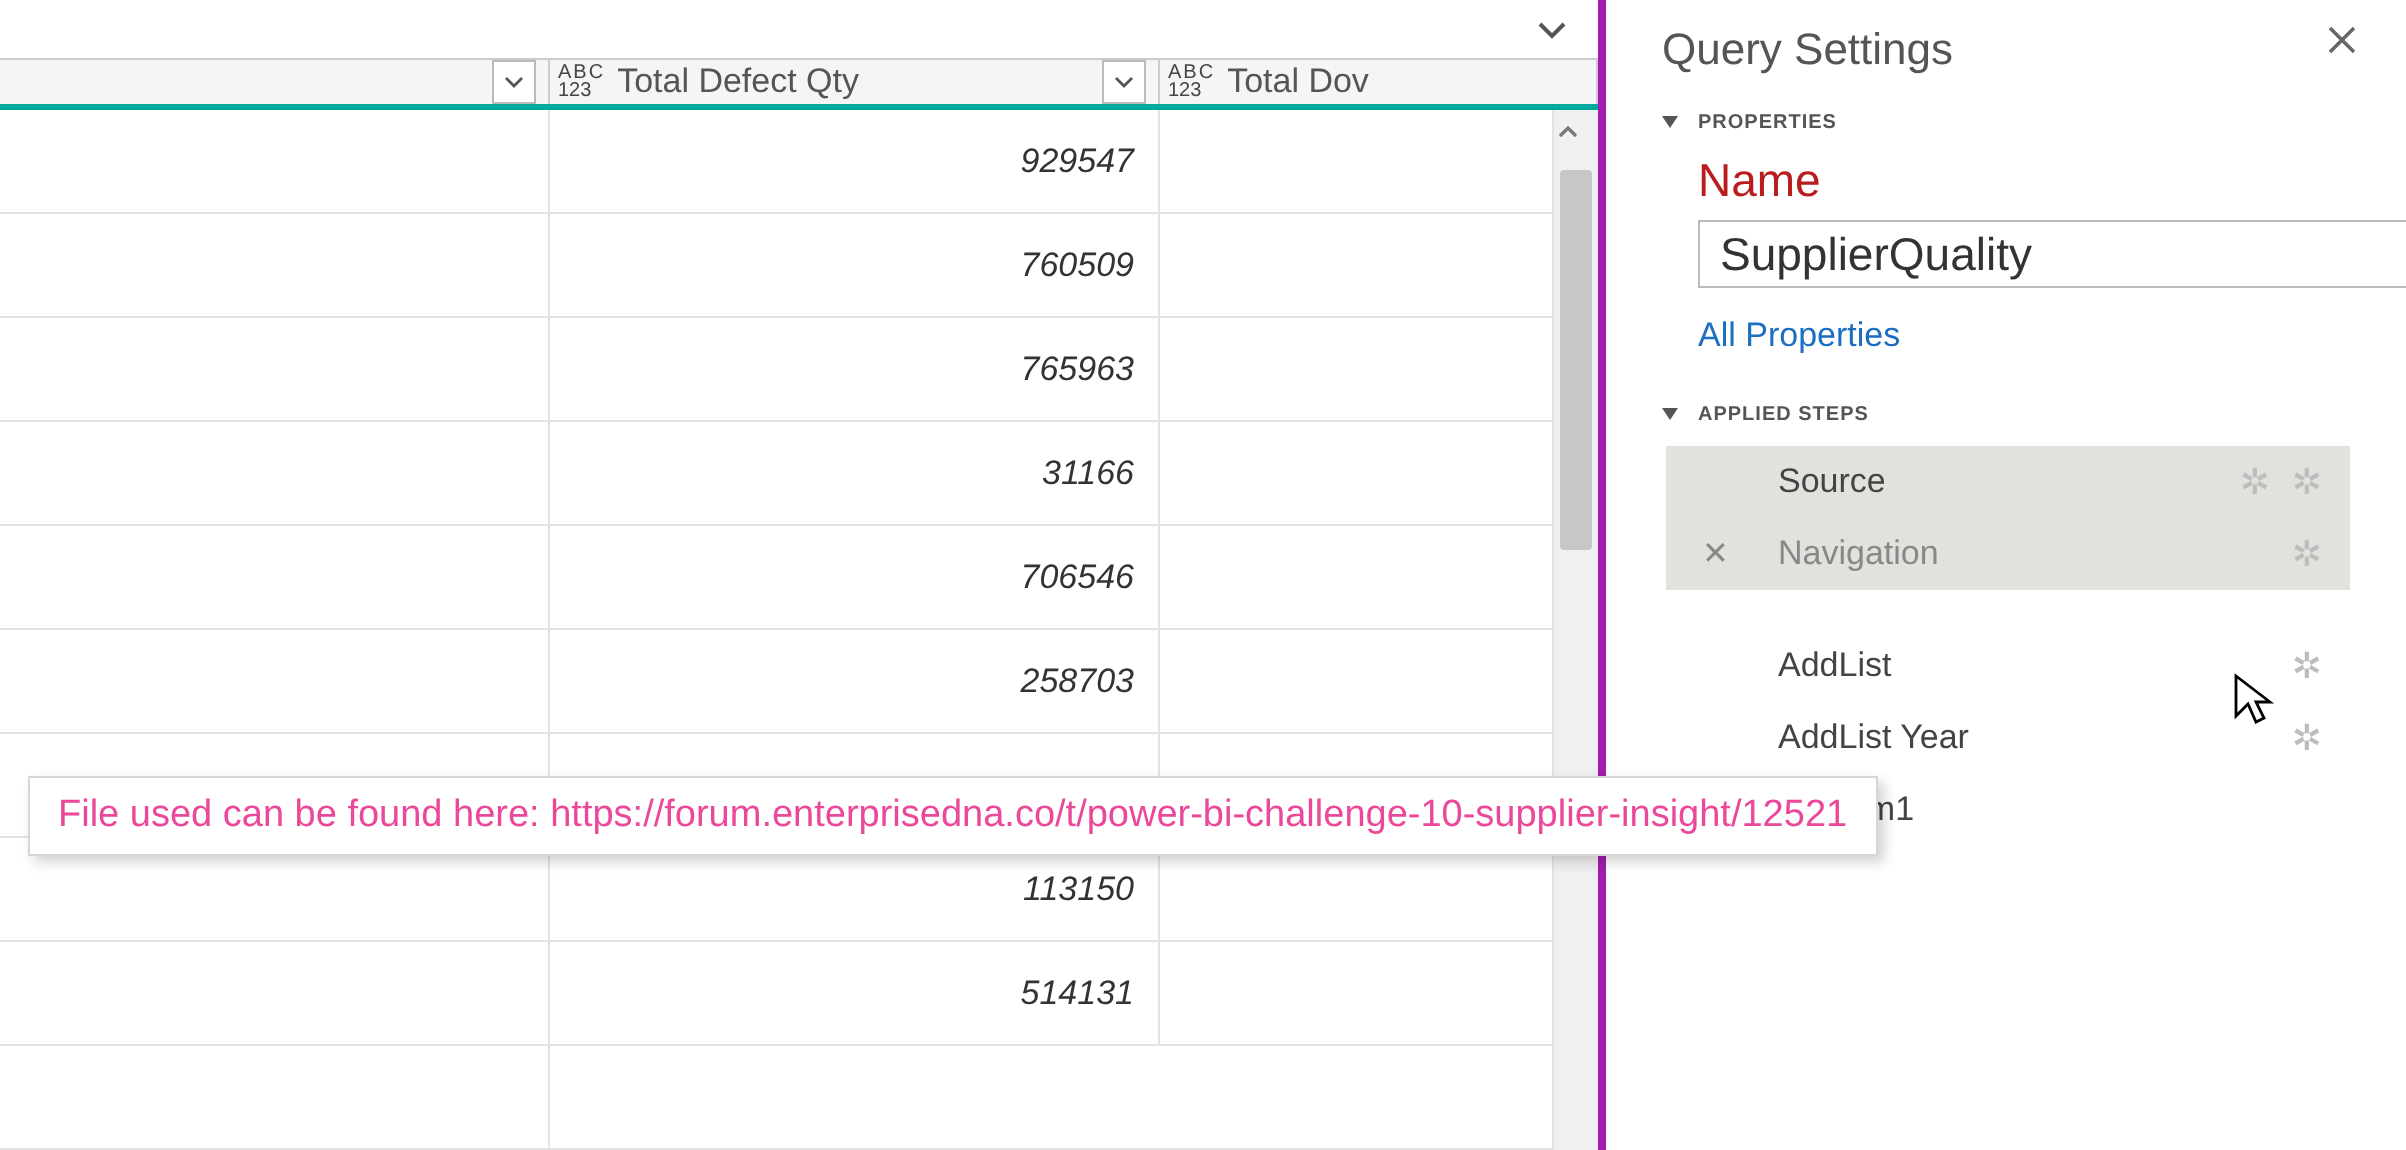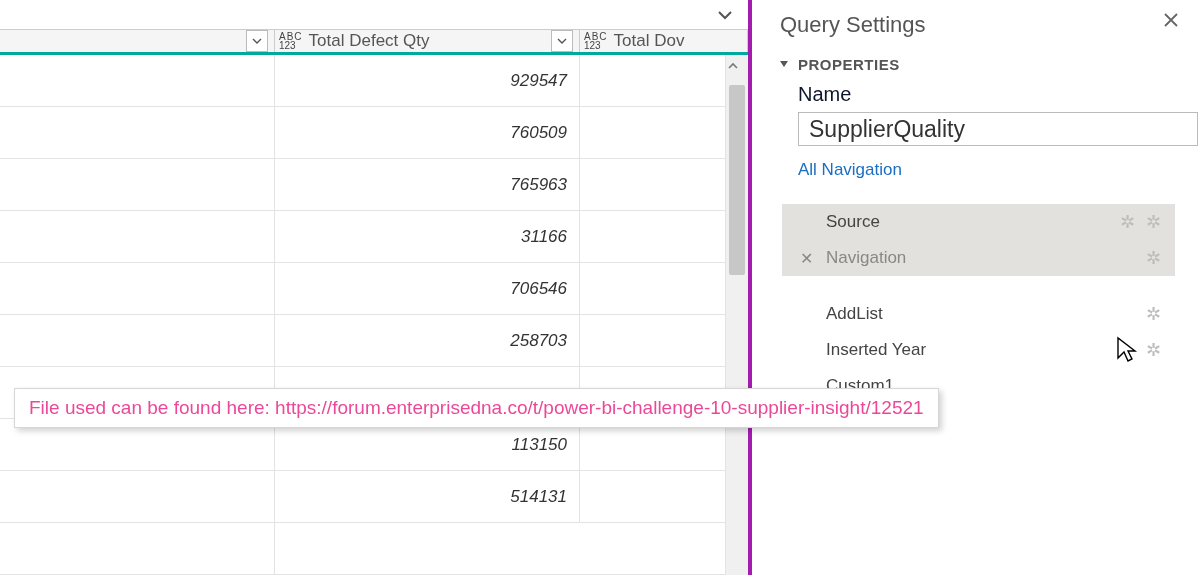--- a/index.html
+++ b/index.html
@@ -108,21 +108,21 @@
     width: 16px; height: 190px;
     background: #c7c7c7;
     border-radius: 2px;
   }
   .vscroll .arrow-up {
     position: absolute; top: 4px; left: 0; width: 22px; text-align: center; color: #777;
   }
 
   
   .panel {
-    width: 451px;
+    width: 400px;
     padding: 12px 28px 0 28px;
     position: relative;
     color: #444;
   }
   .panel-title {
     font-size: 22px;
     color: #555;
     margin-bottom: 18px;
   }
   .close-x {
@@ -132,31 +132,31 @@
     color: #666;
     cursor: pointer;
   }
   .section-head {
     display: flex;
     align-items: center;
     font-weight: 700;
     color: #555;
     letter-spacing: 0.5px;
     margin: 8px 0 10px 0;
-    font-size: 15px;
+    font-size: 10px;
   }
   .tri {
     width: 0; height: 0;
     border-top: 6px solid #555;
     border-left: 4px solid transparent;
     border-right: 4px solid transparent;
     margin-right: 10px;
     transform: translateY(-1px);
   }
-  .prop-label { margin: 4px 0 6px 18px; color: #0f172a; font-size: 20px; }
+  .prop-label { margin: 4px 0 6px 18px; color: #b91c1c; font-size: 23px; }
   .name-input {
     margin-left: 18px;
     width: 400px;
     height: 34px;
     border: 1px solid #bbb;
     padding: 4px 10px;
     font-size: 23px;
     color: #333;
     background: #fff;
   }
@@ -167,21 +167,21 @@
     cursor: pointer;
   }
   .steps {
     margin-left: 2px;
     margin-top: 6px;
   }
   .step {
     height: 36px;
     display: flex;
     align-items: center;
-    padding-left: 44px;
+    padding-left: 56px;
     position: relative;
     font-size: 17px;
     color: #444;
   }
   .step.selected {
     background: #e3e1dd;
   }
   .step .x {
     position: absolute; left: 18px;
     color: #888;
@@ -330,41 +330,45 @@
           <path d="M4 4 L16 16 M16 4 L4 16" stroke="#666" stroke-width="1.8"></path>
         </svg>
     </div>
 
     <div class="section-head">
       <div class="tri"></div>
       <span>PROPERTIES</span>
     </div>
     <div class="prop-label">Name</div>
     <input class="name-input" value="SupplierQuality" style="">
-    <div class="link">All Navigation</div>
-
+    <div class="link">All Properties</div>
+
+    <div class="section-head">
+      <div class="tri"></div>
+      <span>APPLIED STEPS</span>
+    </div>
 
     <div class="steps">
       <div class="step selected">
         <span>Source</span>
         <span class="gear two">✲</span>
         <span class="gear">✲</span>
       </div>
       <div class="step selected" style="color:#888">
         <span class="x">✕</span>
         <span>Navigation</span>
         <span class="gear">✲</span>
       </div>
       <div class="step" style="height:20px"></div>
       <div class="step">
         <span>AddList</span>
         <span class="gear">✲</span>
       </div>
       <div class="step">
-        <span>Inserted Year</span>
+        <span>AddList Year</span>
         <span class="gear">✲</span>
       </div>
       <div class="step">
         <span>Custom1</span>
       </div>
     </div>
   </div>
 </div>
 
 <div class="tooltip">File used can be found here: https://forum.enterprisedna.co/t/power-bi-challenge-10-supplier-insight/12521</div>

